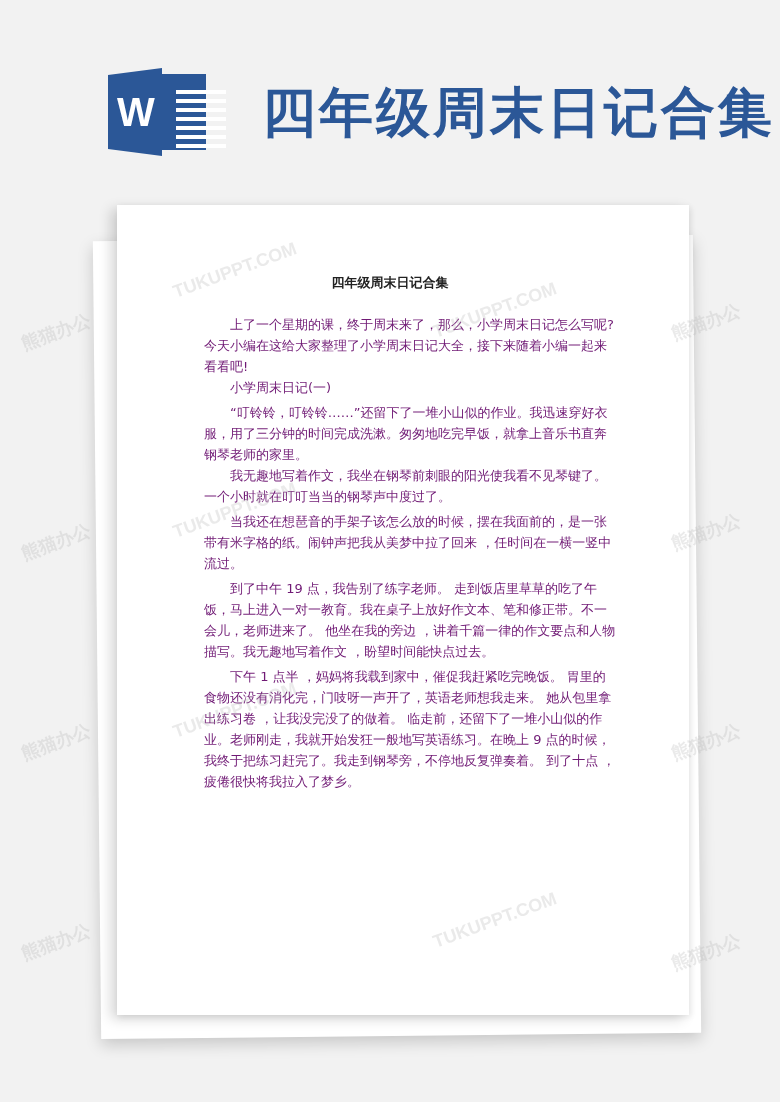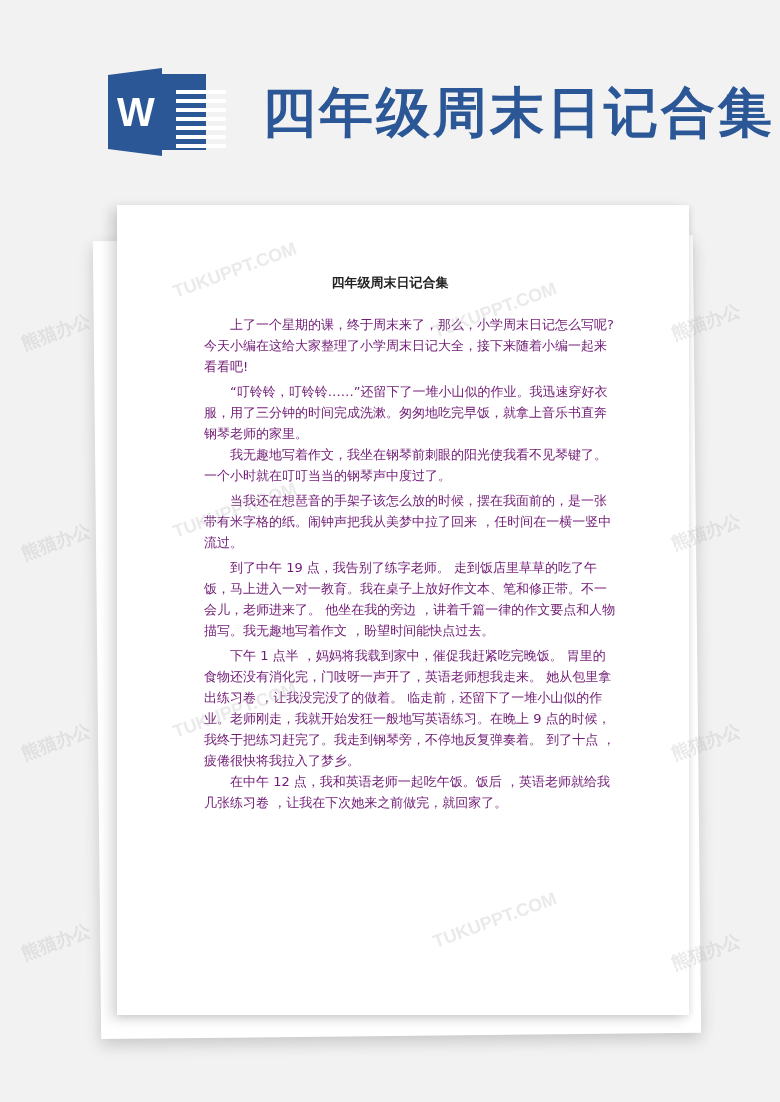--- a/index.html
+++ b/index.html
@@ -85,26 +85,26 @@
   <div class="banner-title">四年级周末日记合集</div>
 </div>
 
 <div class="page page-back"></div>
 <div class="page page-front"></div>
 
 <div class="doc-title">四年级周末日记合集</div>
 
 <div class="body-text">
   <p>上了一个星期的课，终于周末来了，那么，小学周末日记怎么写呢?今天小编在这给大家整理了小学周末日记大全，接下来随着小编一起来看看吧!</p>
+  <p>小学周末日记(一)</p>
   <p class="gap">“叮铃铃，叮铃铃……”还留下了一堆小山似的作业。我迅速穿好衣服，用了三分钟的时间完成洗漱。匆匆地吃完早饭，就拿上音乐书直奔钢琴老师的家里。</p>
   <p>我无趣地写着作文，我坐在钢琴前刺眼的阳光使我看不见琴键了。 一个小时就在叮叮当当的钢琴声中度过了。</p>
   <p class="gap">当我还在想琶音的手架子该怎么放的时候，摆在我面前的，是一张带有米字格的纸。闹钟声把我从美梦中拉了回来 ，任时间在一横一竖中流过。</p>
   <p class="gap">到了中午 19 点，我告别了练字老师。 走到饭店里草草的吃了午饭，马上进入一对一教育。我在桌子上放好作文本、笔和修正带。不一会儿，老师进来了。 他坐在我的旁边 ，讲着千篇一律的作文要点和人物描写。我无趣地写着作文 ，盼望时间能快点过去。</p>
   <p class="gap">下午 1 点半 ，妈妈将我载到家中，催促我赶紧吃完晚饭。 胃里的食物还没有消化完，门吱呀一声开了，英语老师想我走来。 她从包里拿出练习卷 ，让我没完没了的做着。 临走前，还留下了一堆小山似的作业。老师刚走，我就开始发狂一般地写英语练习。在晚上 9 点的时候，我终于把练习赶完了。我走到钢琴旁，不停地反复弹奏着。 到了十点 ，疲倦很快将我拉入了梦乡。</p>
-  <p>在中午 12 点，我和英语老师一起吃午饭。饭后 ，英语老师就给我几张练习卷 ，让我在下次她来之前做完，就回家了。</p>
 </div>
 
 <div class="watermark" style="left:20px;top:320px;">熊猫办公</div>
 <div class="watermark" style="left:170px;top:260px;">TUKUPPT.COM</div>
 <div class="watermark" style="left:430px;top:300px;">TUKUPPT.COM</div>
 <div class="watermark" style="left:670px;top:310px;">熊猫办公</div>
 <div class="watermark" style="left:20px;top:530px;">熊猫办公</div>
 <div class="watermark" style="left:170px;top:500px;">TUKUPPT.COM</div>
 <div class="watermark" style="left:670px;top:520px;">熊猫办公</div>
 <div class="watermark" style="left:20px;top:730px;">熊猫办公</div>

